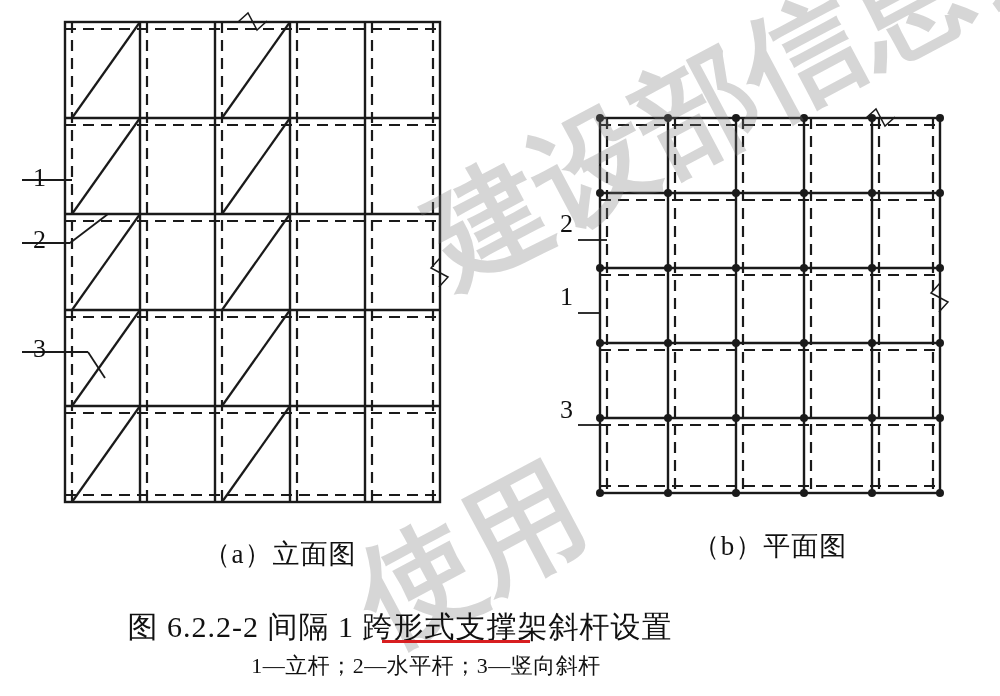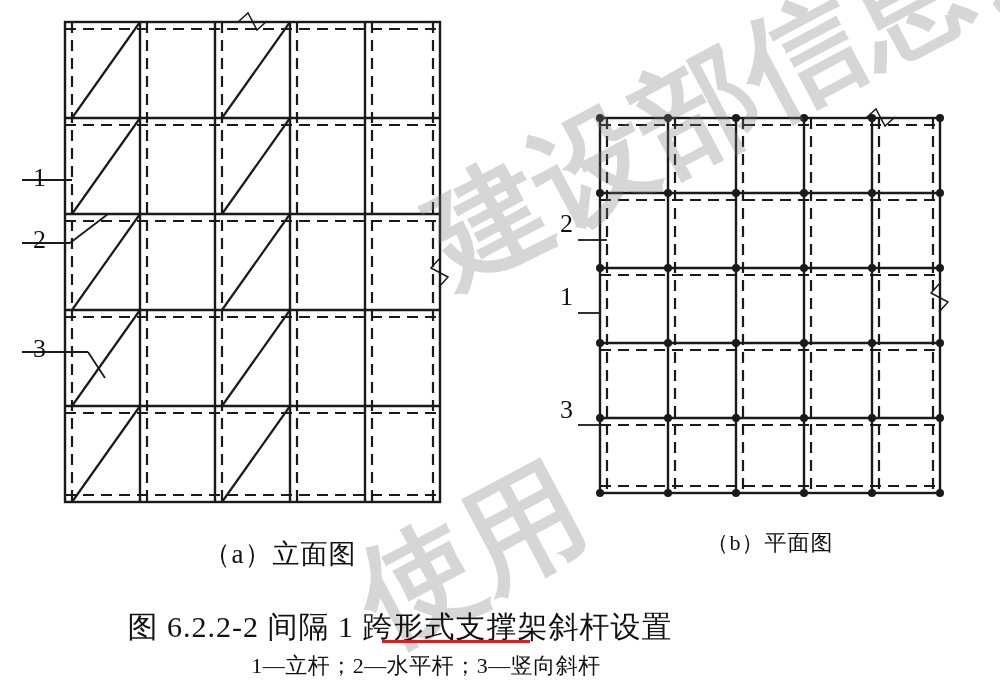--- a/index.html
+++ b/index.html
@@ -38,21 +38,21 @@
     left: 90px;
     top: 536px;
     width: 380px;
     font-size: 27px;
     letter-spacing: 1px;
   }
   #cap-b {
     left: 580px;
     top: 528px;
     width: 380px;
-    font-size: 22px;
+    font-size: 27px;
     letter-spacing: 1px;
   }
   #fig-title {
     left: 0px;
     top: 607px;
     width: 800px;
     font-size: 30px;
     letter-spacing: 1px;
   }
   #fig-legend {

